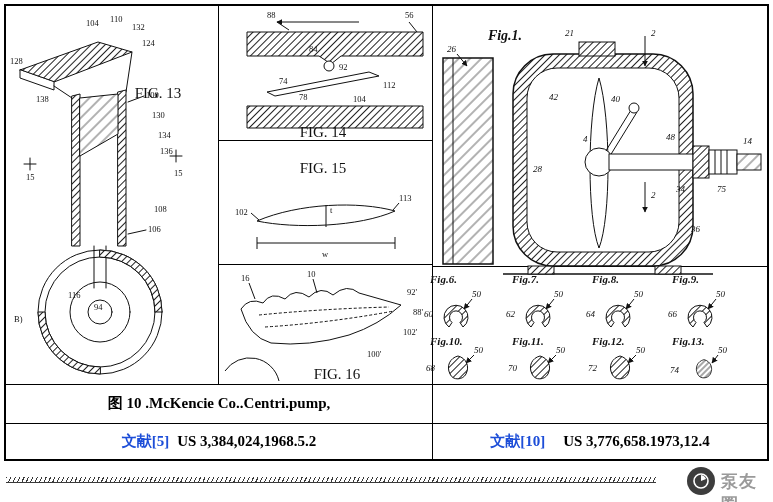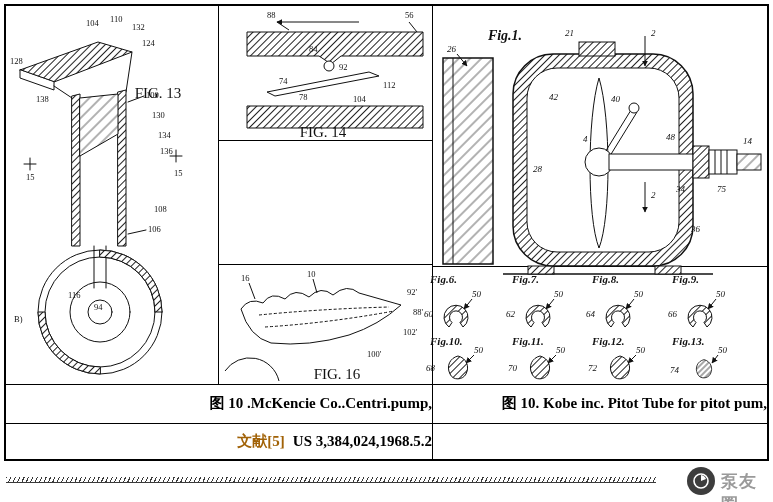--- a/index.html
+++ b/index.html
@@ -8,23 +8,23 @@
         font-family:"Liberation Serif",serif;color:#000}
   .table{position:absolute;left:4px;top:4px;width:765px;height:457px;border:2px solid #000}
   .cell{position:absolute;overflow:hidden}
   .line{position:absolute;background:#000}
   svg{display:block}
   .fig-title{font:15px "Liberation Serif",serif;text-anchor:middle;fill:#111}
   .script-title{font:italic bold 14px "Liberation Serif",serif;text-anchor:middle;fill:#111}
   .small-title{font:italic bold 11px "Liberation Serif",serif;fill:#111}
   .ref-num{font:8.5px "Liberation Serif",serif;fill:#111}
   .ref-it{font:italic 9px "Liberation Serif",serif;fill:#111}
-  .cap{position:absolute;display:flex;align-items:center;justify-content:flex-end;
+  .cap{position:absolute;display:flex;align-items:center;justify-content:center;
        font-weight:bold;font-size:15px;white-space:pre}
-  .red{color:#a16207}
+  .red{color:#1d4ed8}
   .cap .num{margin-left:8px}
   .wm-line{position:absolute;left:6px;top:477px;width:650px;height:6px;
            background:repeating-linear-gradient(115deg,#3a3a3a 0 1px,transparent 1px 4px);
            border-bottom:1px solid #3a3a3a}
   .logo{position:absolute;left:687px;top:467px;width:28px;height:28px;border-radius:50%;
         background:#3d3d3d;display:flex;align-items:center;justify-content:center}
   .wm-text{position:absolute;left:721px;top:470px;font:bold 17px "DejaVu Sans",sans-serif;
            color:#9a9a9a;letter-spacing:1px}
 </style>
 </head>
@@ -115,20 +115,38 @@
             <text x="90" y="46" class="ref-num">84</text>
             <text x="120" y="64" class="ref-num">92</text>
             <text x="60" y="78" class="ref-num">74</text>
             <text x="80" y="94" class="ref-num">78</text>
             <text x="164" y="82" class="ref-num">112</text>
             <text x="134" y="96" class="ref-num">104</text>
           </g>
       </svg>
     </div>
 
+    <div class="cell" style="left:213px;top:135px;width:213px;height:123px">
+      <svg viewBox="0 0 213 123" width="213" height="123">
+        <g>
+          <path d="M38,80 C80,62 140,60 176,70 C140,86 76,88 38,80 Z" fill="#fff" stroke="#111"></path>
+          <line x1="107" y1="64" x2="107" y2="86" stroke="#111"></line>
+          <line x1="38" y1="102" x2="176" y2="102" stroke="#111"></line>
+          <line x1="38" y1="96" x2="38" y2="108" stroke="#111"></line>
+          <line x1="176" y1="96" x2="176" y2="108" stroke="#111"></line>
+          <line x1="32" y1="72" x2="40" y2="79" stroke="#111"></line>
+          <line x1="180" y1="62" x2="174" y2="69" stroke="#111"></line>
+        <text x="104" y="32" class="fig-title">FIG. 15</text>
+            <text x="16" y="74" class="ref-num">102</text>
+            <text x="180" y="60" class="ref-num">113</text>
+            <text x="111" y="72" class="ref-num">t</text>
+            <text x="103" y="116" class="ref-num">w</text>
+          </g>
+      </svg>
+    </div>
 
     <div class="cell" style="left:213px;top:259px;width:213px;height:119px">
       <svg viewBox="0 0 213 119" width="213" height="119">
         <g>
           <path d="M22,44 Q30,32 44,38 Q52,26 66,34 Q76,22 90,32 Q102,20 114,30 Q128,18 140,28 L182,40 Q160,60 130,70 Q90,82 52,78 Q30,72 22,44 Z" fill="#fff" stroke="#111"></path>
           <path d="M40,50 Q100,44 170,42 M46,62 Q110,58 175,46" stroke="#111" fill="none" stroke-dasharray="3 2"></path>
           <path d="M6,106 A30,30 0 0 1 60,116" fill="none" stroke="#111"></path>
           <line x1="30" y1="18" x2="36" y2="34" stroke="#111"></line>
           <line x1="94" y1="14" x2="98" y2="28" stroke="#111"></line>
         <text x="118" y="114" class="fig-title">FIG. 16</text>
@@ -258,26 +276,27 @@
         <text x="256" y="78" class="small-title">Fig.13.</text>
             <text x="254" y="106" class="ref-it">74</text>
             <text x="302" y="86" class="ref-it">50</text>
           </g>
       </svg>
     </div>
 
     <div class="cap" style="left:0;top:378px;width:426px;height:39px">
       <span>图 10 .McKencie Co..Centri.pump,</span>
     </div>
-    <div class="cap" style="left:427px;top:378px;width:334px;height:39px">
-      <span>图 10. Kobe inc. Pitot Tube for pitot pum,</span>
-    </div>
     <div class="cap" style="left:0;top:418px;width:426px;height:35px">
       <span class="red">文献[5]</span>
       <span class="num">US 3,384,024,1968.5.2</span>
+    </div>
+    <div class="cap" style="left:427px;top:418px;width:334px;height:35px">
+      <span class="red">文献[10]</span>
+      <span class="num" style="margin-left:18px">US 3,776,658.1973,12.4</span>
     </div>
   </div>
 
   <div class="wm-line"></div>
   <div class="logo">
     <svg width="20" height="20" viewBox="0 0 20 20">
       <circle cx="10" cy="10" r="7" fill="none" stroke="#fff" stroke-width="1.6"></circle>
       <path d="M10,10 L10,4 A6,6 0 0 1 15,8 Z" fill="#fff"></path>
     </svg>
   </div>

